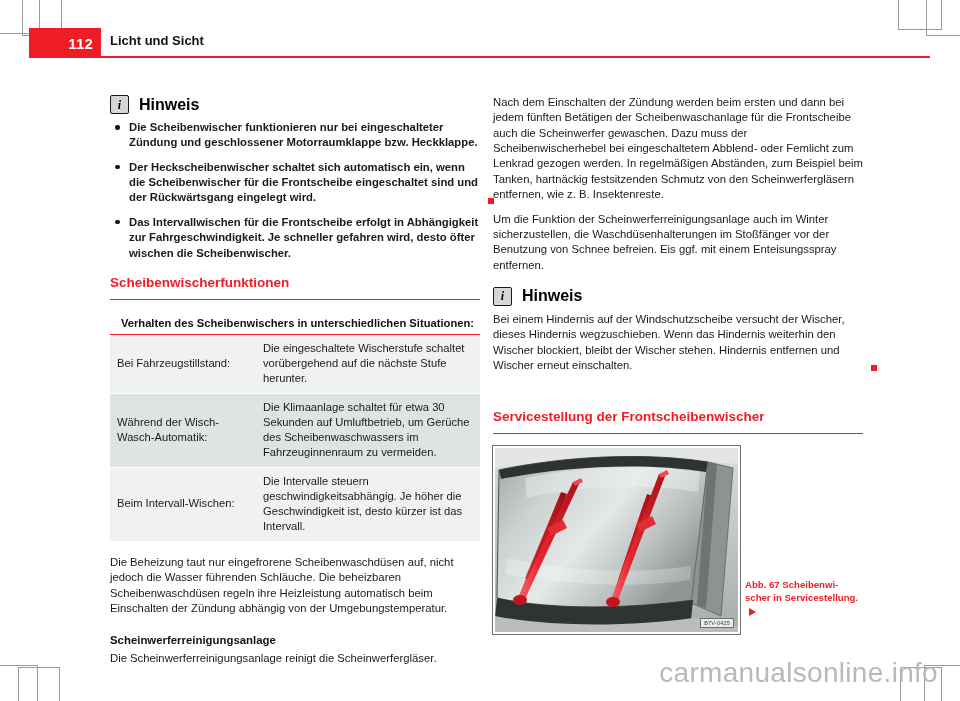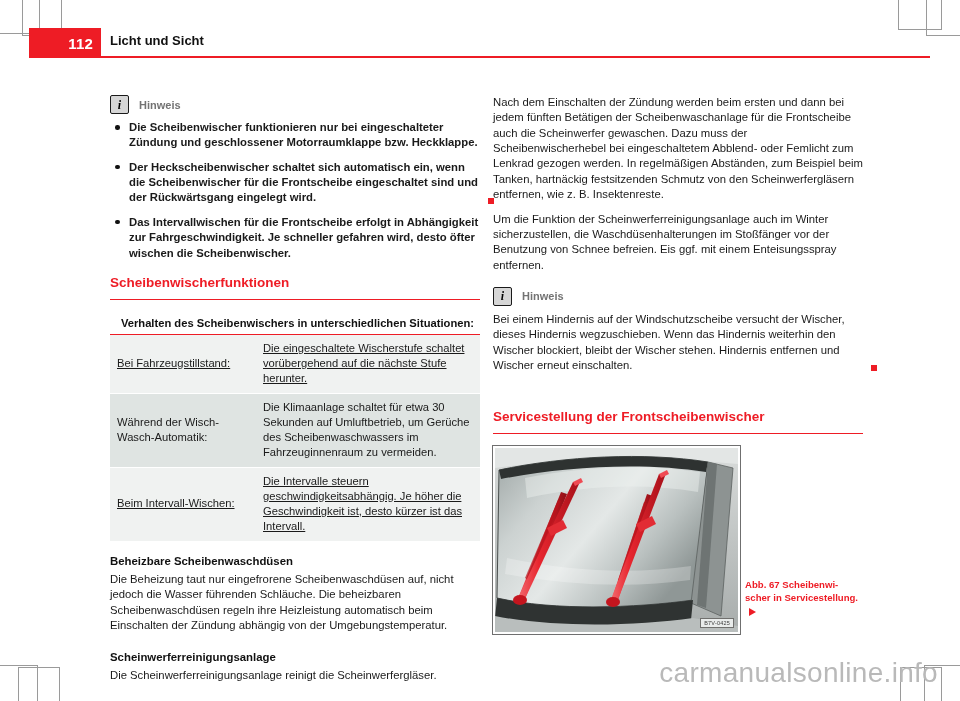--- a/index.html
+++ b/index.html
@@ -54,21 +54,21 @@
   .note-head{display:flex;align-items:center;gap:10px;margin-bottom:6px;}
   .note-icon{
     width:17px;height:17px;flex:0 0 17px;
     border:1.4px solid #1a1a1a;border-radius:2px;
     background:#d6d6d6;
     display:flex;align-items:center;justify-content:center;
     font-family:"Liberation Serif", serif;
     font-weight:bold;font-style:italic;font-size:12px;color:#000;
     line-height:1;
   }
-  .note-title{font-size:11px;font-weight:bold;color:#737373;}
+  .note-title{font-size:16px;font-weight:bold;color:#000000;}
 
   ul.bullets{margin:0;padding:0;list-style:none;font-weight:bold;}
   ul.bullets li{
     position:relative;padding-left:19px;margin-bottom:9px;
     font-size:11.3px;line-height:1.36;
   }
   ul.bullets li:before{
     content:"";position:absolute;left:5px;top:5px;
     width:4.5px;height:4.5px;border-radius:50%;background:#111;
   }
@@ -94,21 +94,21 @@
   table.wipertable th{
     text-align:right;font-weight:bold;font-size:11.2px;
     padding:5px 6px 5px 7px;border-bottom:1px solid #ee1c25;
     background:#ffffff;color:#111;
   }
   table.wipertable td{
     padding:6px 7px 7px 7px;vertical-align:middle;line-height:1.34;
     border-bottom:1px solid #ffffff;
   }
   table.wipertable tr.shaded td{background:#dfe4e2;}
-  table.wipertable tr.plain td{background:#f0f2f1;text-decoration:underline;}
+  table.wipertable tr.plain td{background:#f0f2f1;}
   td.col-a{width:132px;}
 
   h4.subhead{margin:0 0 5px 0;font-size:11.4px;font-weight:bold;color:#111;}
   .spacer{height:9px;}
 
   
   .figure{position:relative;width:247px;margin-top:4px;}
   .figbox{
     width:243px;height:184px;border:2px solid #ffffff;
     box-shadow:0 0 0 1px #6f6f6f;
@@ -193,21 +193,20 @@
         <td class="col-a">Während der Wisch-Wasch-Automatik:</td>
         <td>Die Klimaanlage schaltet für etwa 30 Sekunden auf Umluftbetrieb, um Gerüche des Scheibenwaschwassers im Fahrzeuginnenraum zu vermeiden.</td>
       </tr>
       <tr class="plain">
         <td class="col-a">Beim Intervall-Wischen:</td>
         <td>Die Intervalle steuern geschwindigkeitsabhängig. Je höher die Geschwindigkeit ist, desto kürzer ist das Intervall.</td>
       </tr>
     </tbody>
   </table>
 
-  <h4 class="subhead">Beheizbare Scheibenwaschdüsen</h4>
   <p>Die Beheizung taut nur eingefrorene Scheibenwaschdüsen auf, nicht jedoch die Wasser führenden Schläuche. Die beheizbaren Scheibenwaschdüsen regeln ihre Heizleistung automatisch beim Einschalten der Zündung abhängig von der Umgebungstemperatur.</p>
 
   <div class="spacer"></div>
 
   <h4 class="subhead">Scheinwerferreinigungsanlage</h4>
   <p>Die Scheinwerferreinigungsanlage reinigt die Scheinwerfergläser.</p>
 </div>
 
 <div class="col col-right">
 

